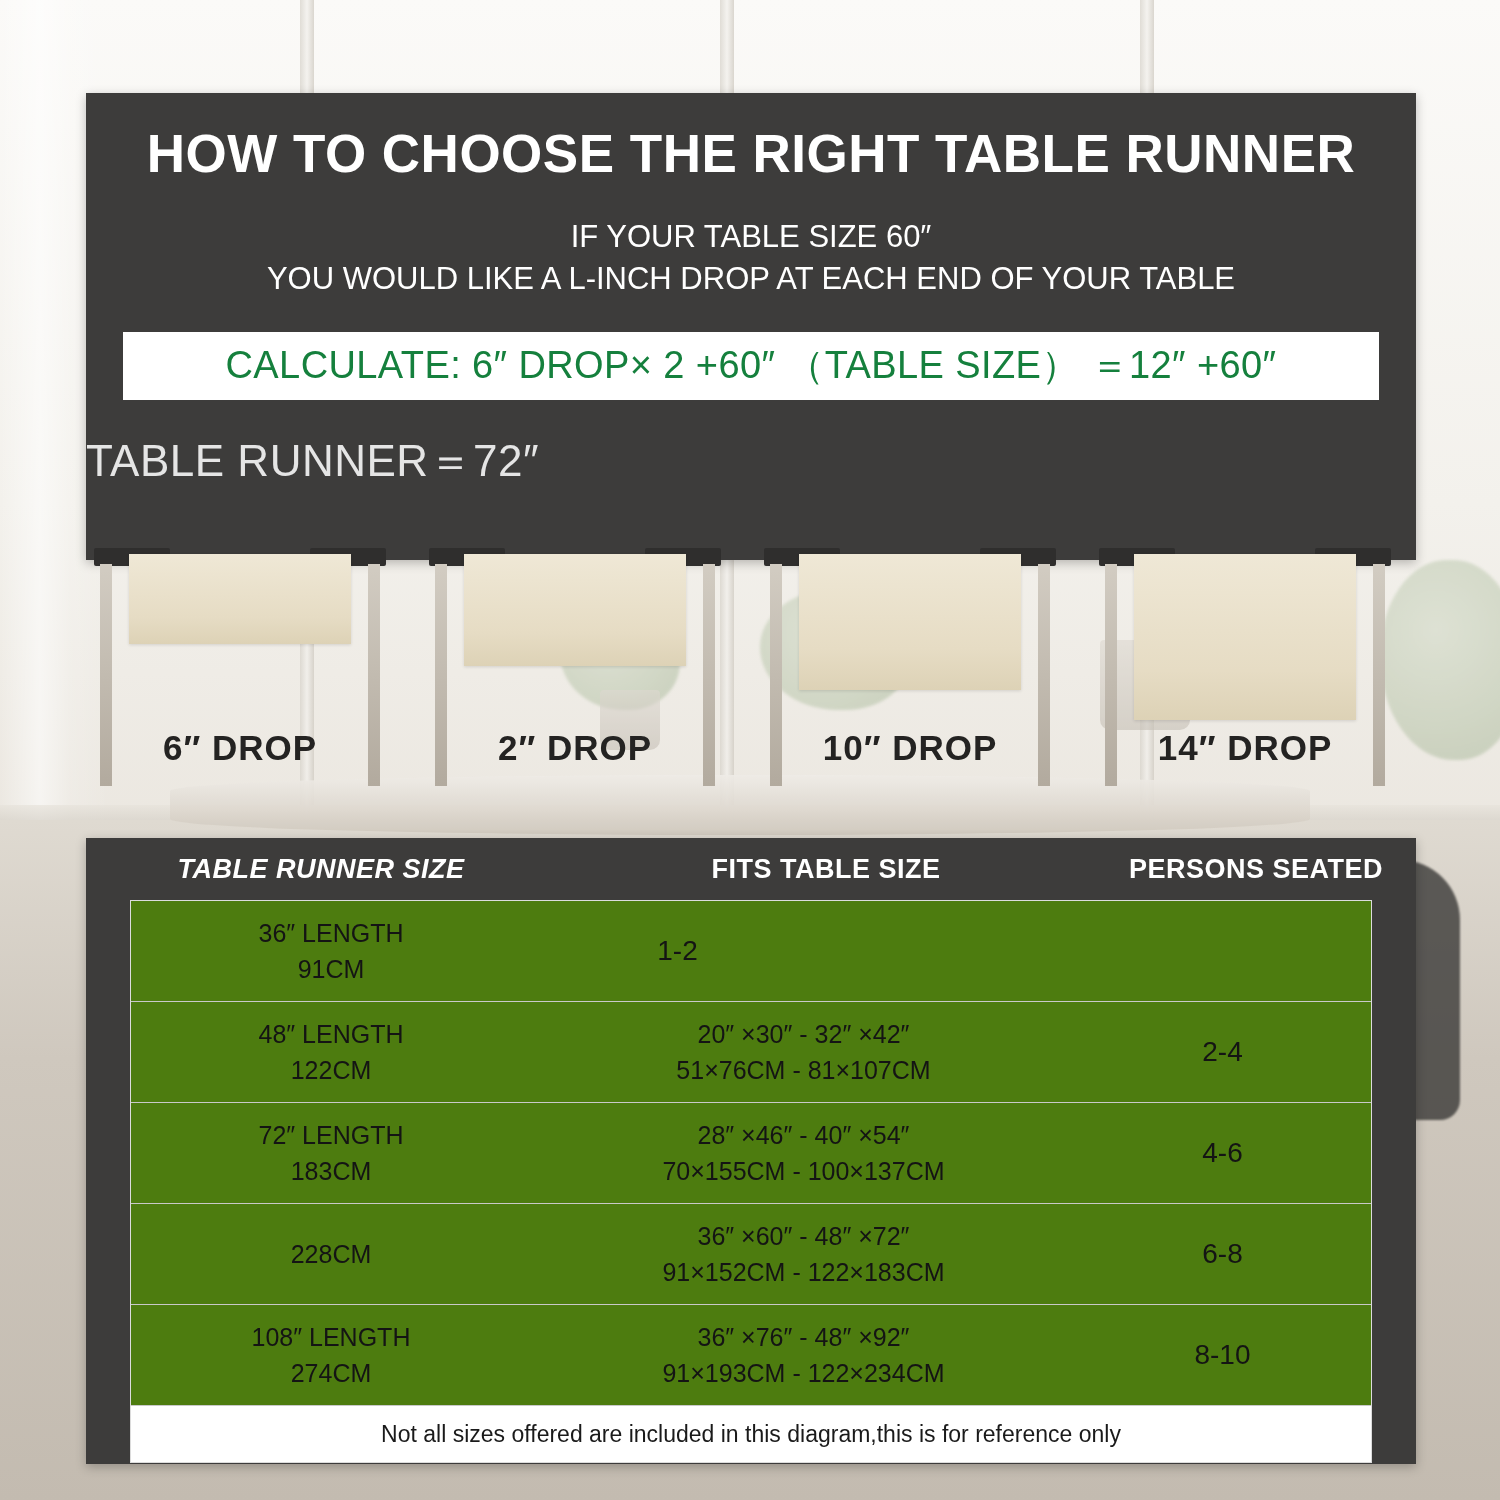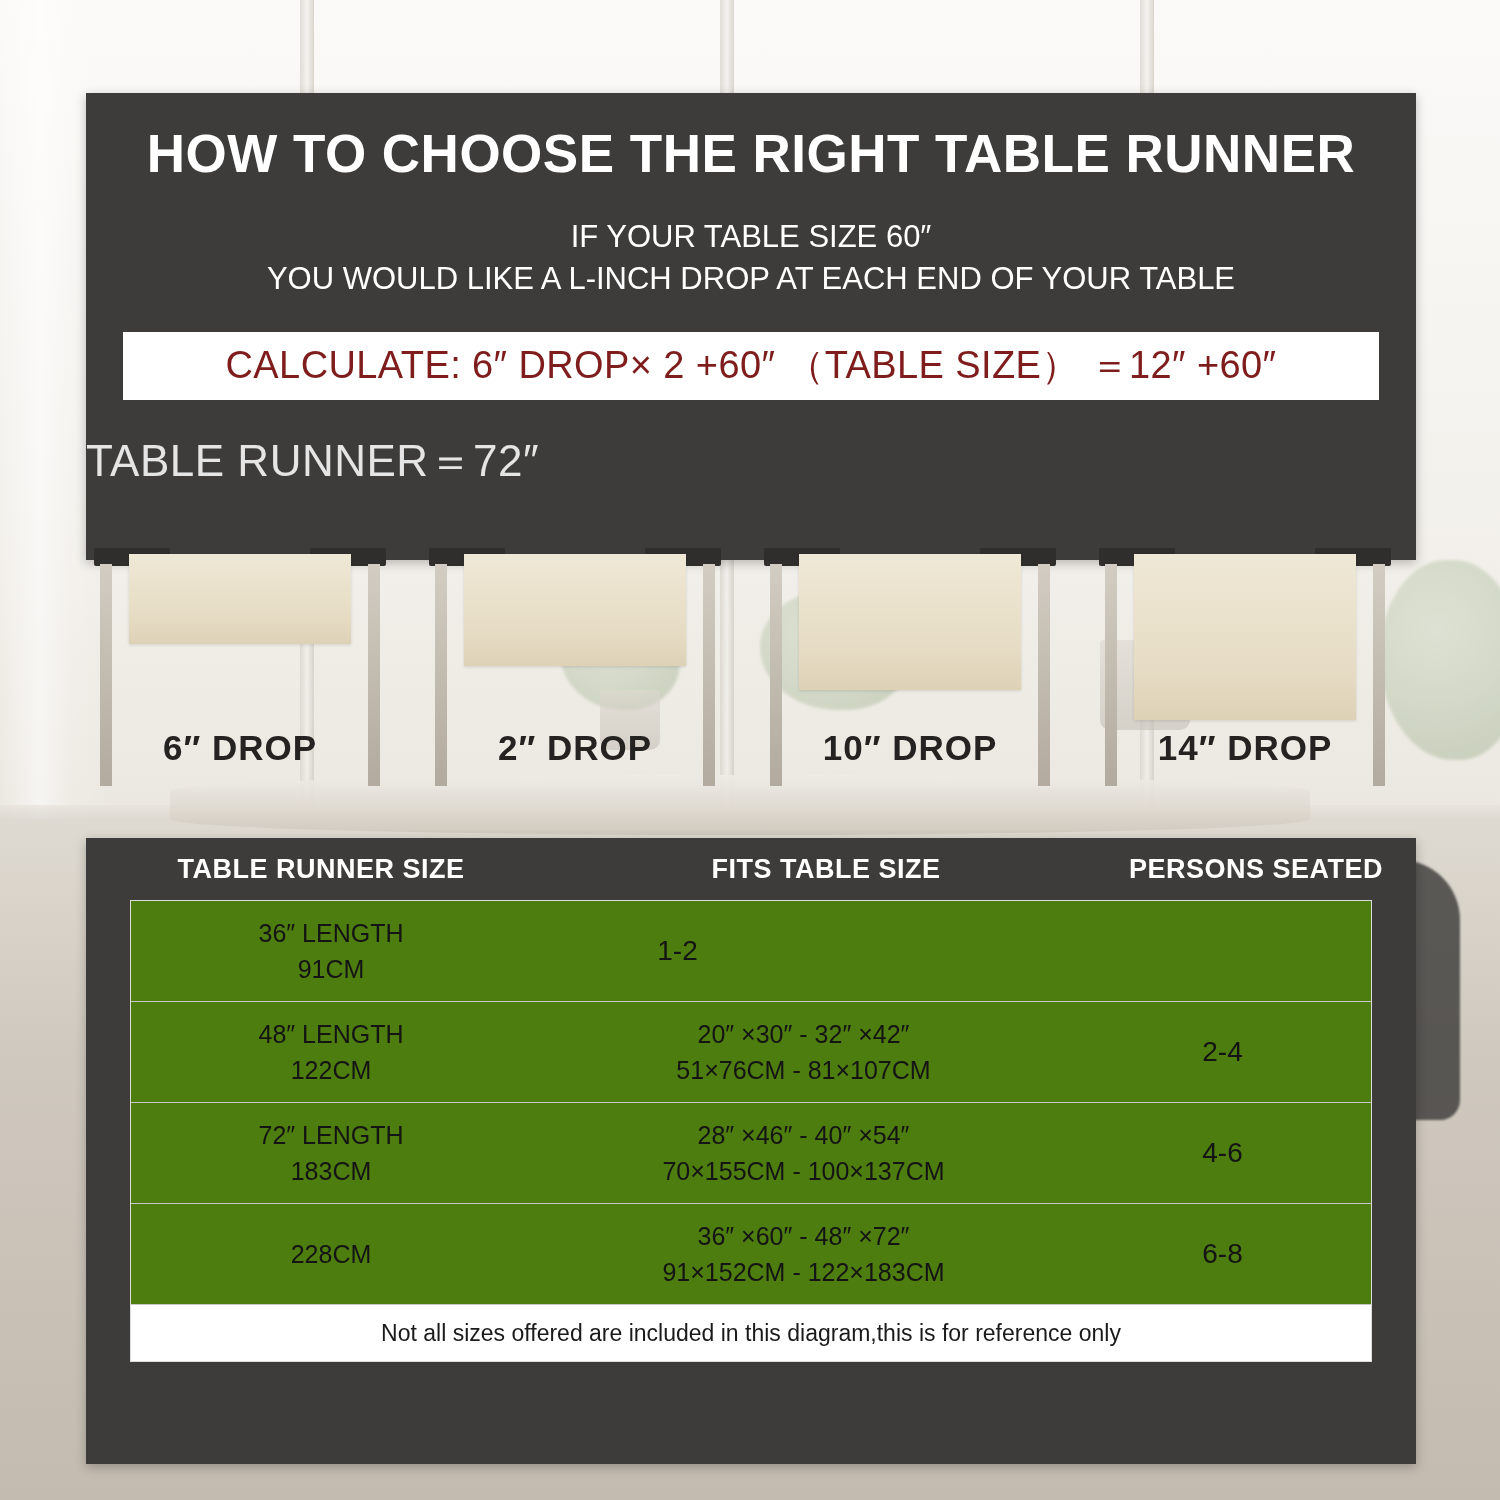--- a/index.html
+++ b/index.html
@@ -129,21 +129,21 @@
     margin: 32px auto 0 auto;
     width: 1256px;
     height: 68px;
     background: #ffffff;
     display: flex;
     align-items: center;
     justify-content: center;
     white-space: nowrap;
   }
   .calc-text {
-    color: #7f1d1d;
+    color: #15803d;
     font-size: 38px;
     letter-spacing: .4px;
   }
   .result {
     text-align: left;
     color: #e5e5e5;
     font-size: 44px;
     margin-top: 32px;
     letter-spacing: .5px;
   }
@@ -215,21 +215,21 @@
   }
   .thead {
     display: flex;
     height: 62px;
     align-items: center;
     color: #ffffff;
     font-weight: bold;
     font-size: 27px;
     letter-spacing: .5px;
   }
-  .col-1 { width: 470px; text-align: center; }
+  .col-1 { width: 470px; text-align: center; font-style: italic; }
   .col-2 { width: 540px; text-align: center; }
   .col-3 { width: 320px; text-align: center; }
   .tbody {
     margin: 0 auto;
     width: 1240px;
     background: #4d7c0f;
     border: 1px solid #dcdcdc;
   }
   .trow {
     display: flex;
@@ -384,18 +384,29 @@
         <div class="cell c1">
           <div>228CM</div>
         </div>
         <div class="cell c2">
           <div class="nowrap">36″  ×60″  -  48″  ×72″</div>
           <div class="nowrap">91×152CM  -  122×183CM</div>
         </div>
         <div class="cell c3">6-8</div>
       </div>
 
+      <div class="trow">
+        <div class="cell c1">
+          <div>108″  LENGTH</div>
+          <div>274CM</div>
+        </div>
+        <div class="cell c2">
+          <div class="nowrap">36″  ×76″  -  48″  ×92″</div>
+          <div class="nowrap">91×193CM  -  122×234CM</div>
+        </div>
+        <div class="cell c3">8-10</div>
+      </div>
 
       <div class="footnote">Not all sizes offered are included in this diagram,this is for reference only</div>
     </div>
   </div>
 
 </div>
 
 </body></html>

